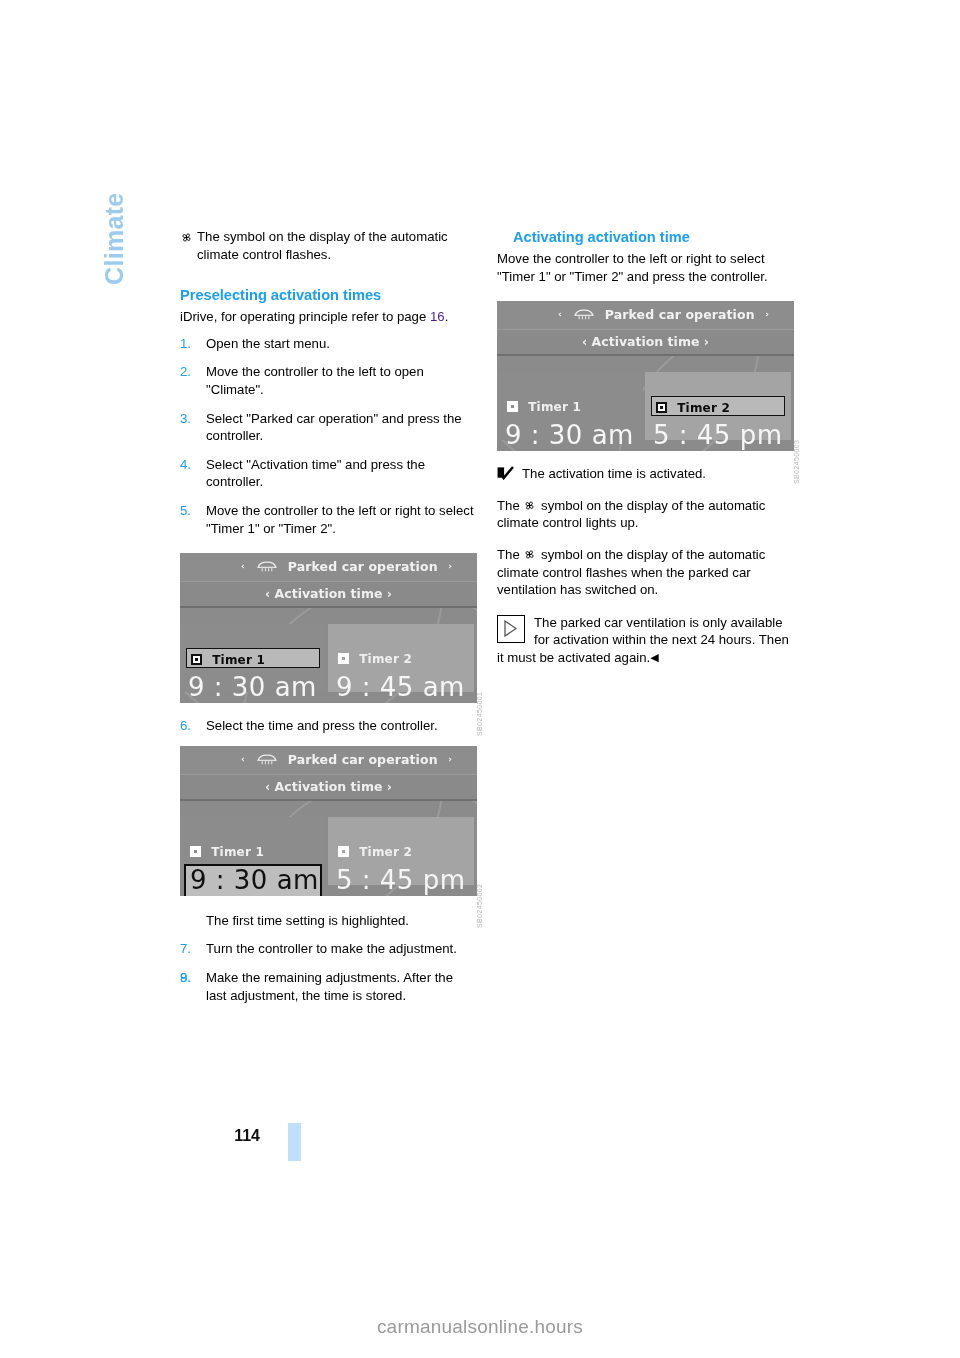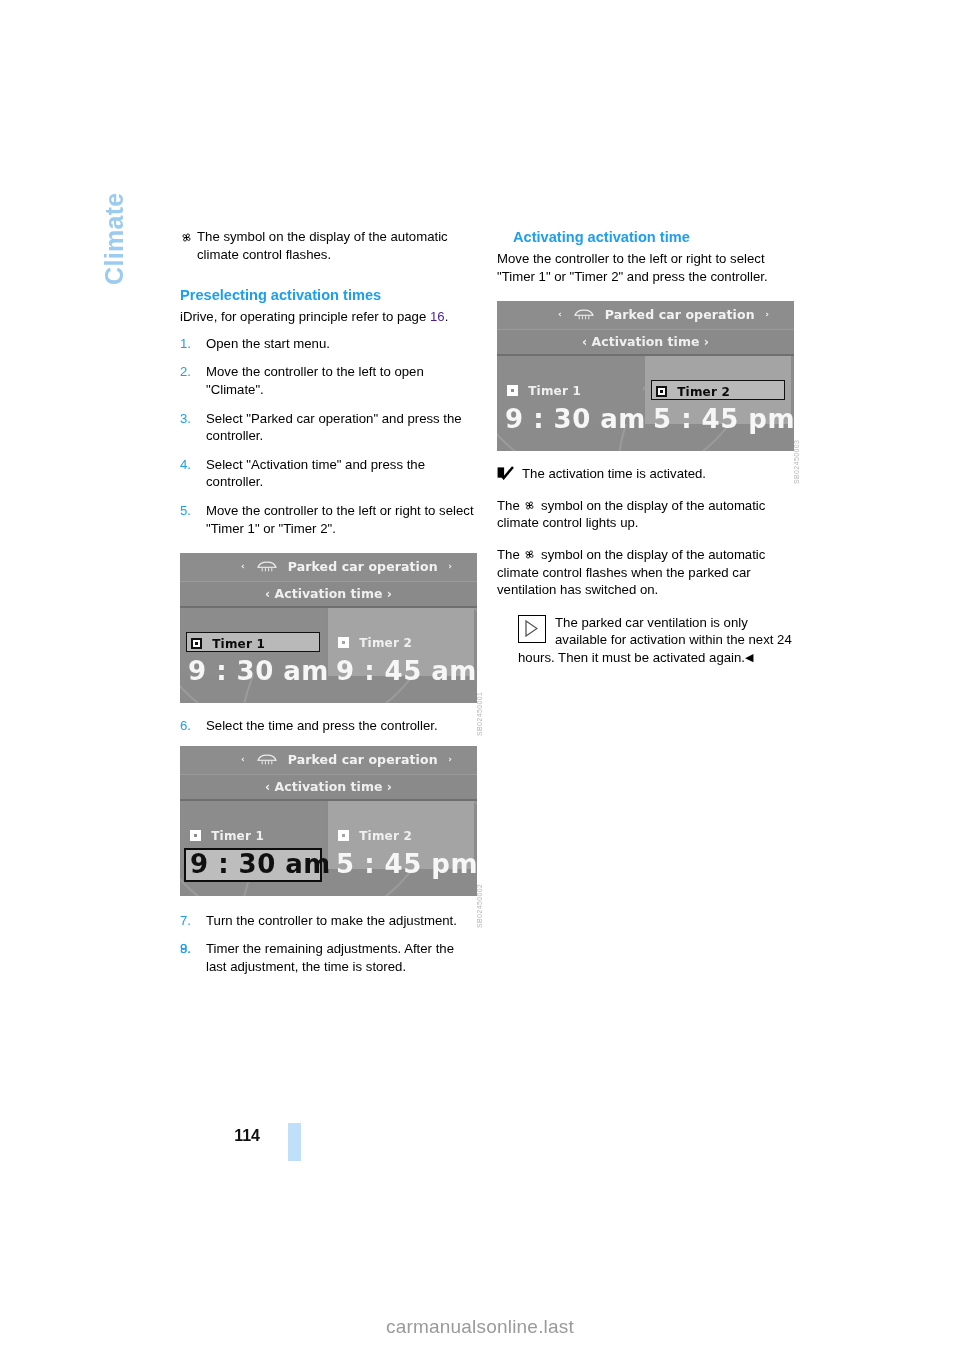--- a/index.html
+++ b/index.html
@@ -123,21 +123,20 @@
     left: 0;
     top: 1px;
     width: 17px;
     height: 14px;
   }
 
   
   .callout-note {
     position: relative;
     margin-top: 15px;
-    margin-left: 21px;
   }
   .callout-note .tri-box {
     float: left;
     width: 26px;
     height: 26px;
     border: 1.6px solid #000;
     margin: 1px 9px 0 0;
     position: relative;
   }
   .callout-note .tri-box:after {
@@ -238,21 +237,21 @@
   }
 
   .id-body {
     position: absolute;
     left: 0; top: 55px;
     width: 297px;
     height: 95px;
   }
   .id-pane {
     position: absolute;
-    top: 0;
+    top: 16px;
     width: 146px;
     height: 68px;
   }
   .pane-left  { left: 0;    background: #8c8c8c; }
   .pane-right { left: 148px; background: #a4a4a4; }
   .pane-dim   { background: #8c8c8c; }
   .pane-lit   { background: #a4a4a4; }
 
   .timer-row {
     position: absolute;
@@ -306,21 +305,21 @@
     box-sizing: border-box;
     padding: 0 0 0 4px;
     white-space: nowrap;
   }
   .time-row.sel {
     background: #bdbdbd;
     border: 2px solid #0d0d0d;
   }
   .time-text {
     font-size: 26px;
-    font-weight: bold;
+    font-weight: normal;
     color: #f6f6f6;
     letter-spacing: 0.5px;
     line-height: 33px;
   }
   .time-row.sel .time-text { color: #101010; line-height: 29px; }
 
   
   .fig-ref {
     position: absolute;
     right: -13px;
@@ -571,30 +570,33 @@
             </div>
           </div>
         </div>
       </div>
       <div class="fig-ref-wrap">
         <div class="fig-ref">SB02450002</div>
       </div>
     </div>
 
     <ol class="steps" style="margin-top:16px">
+      <li class="no-num">
+        <span>The first time setting is highlighted.</span>
+      </li>
       <li>
         <span class="num">7.</span>
         <span>Turn the controller to make the adjustment.</span>
       </li>
       <li>
         <span class="num">8.</span>
       </li>
       <li>
         <span class="num">9.</span>
-        <span>Timer the remaining adjustments. After the last adjustment, the time is stored.</span>
+        <span>Make the remaining adjustments. After the last adjustment, the time is stored.</span>
       </li>
     </ol>
   </div>
 
   <div class="col col-right">
 
     <h2 class="section-head">Activating activation time</h2>
 
     <div class="para">Move the controller to the left or right to select "Timer 1" or "Timer 2" and press the controller.</div>
 
@@ -712,15 +714,15 @@
             <path d="M1 1 L12 8.5 L1 16 Z" fill="none" stroke="#555" stroke-width="1.3"></path>
           </svg>
         </span>
       </span>
       <span class="note-text">The parked car ventilation is only available for activation within the next 24 hours. Then it must be activated again.</span><span class="endmark">◀</span>
     </div>
   </div>
 
   <div class="page-number">114</div>
   <div class="page-bar"></div>
-  <div class="watermark">carmanualsonline.last</div>
+  <div class="watermark">carmanualsonline.hours</div>
 
 </div>
 
 </body></html>

